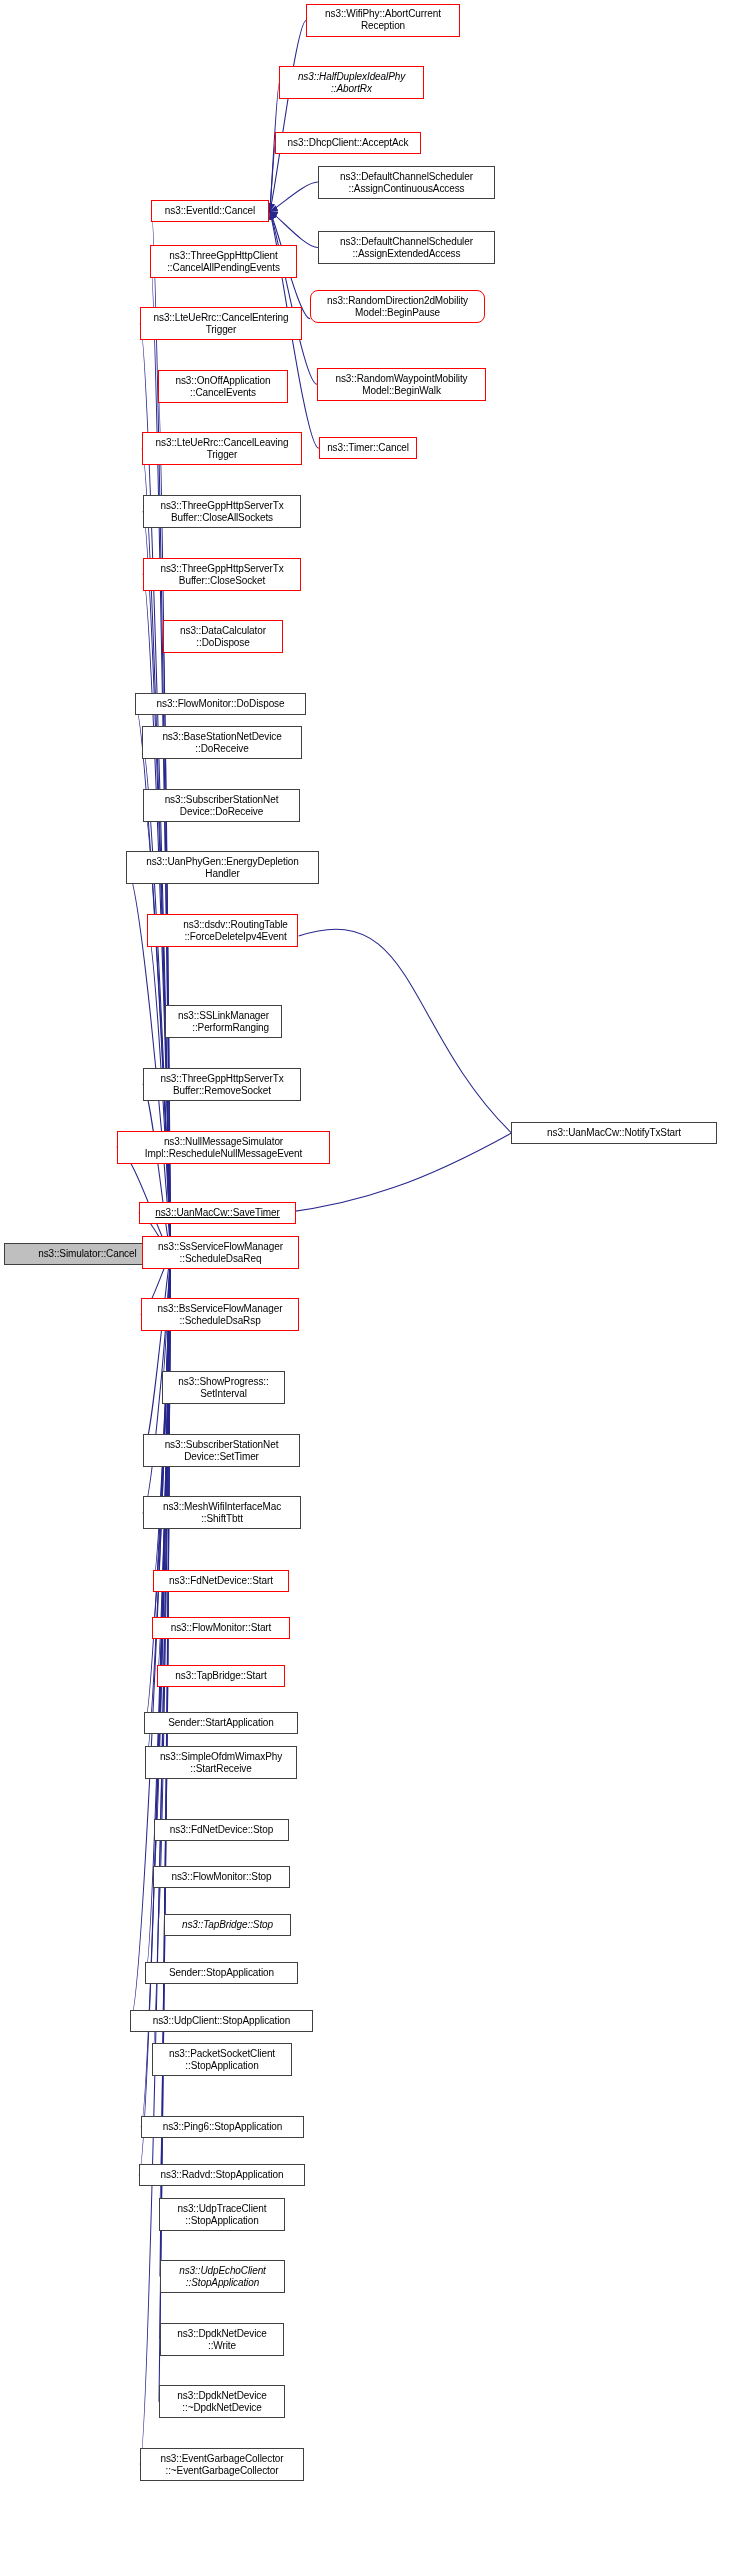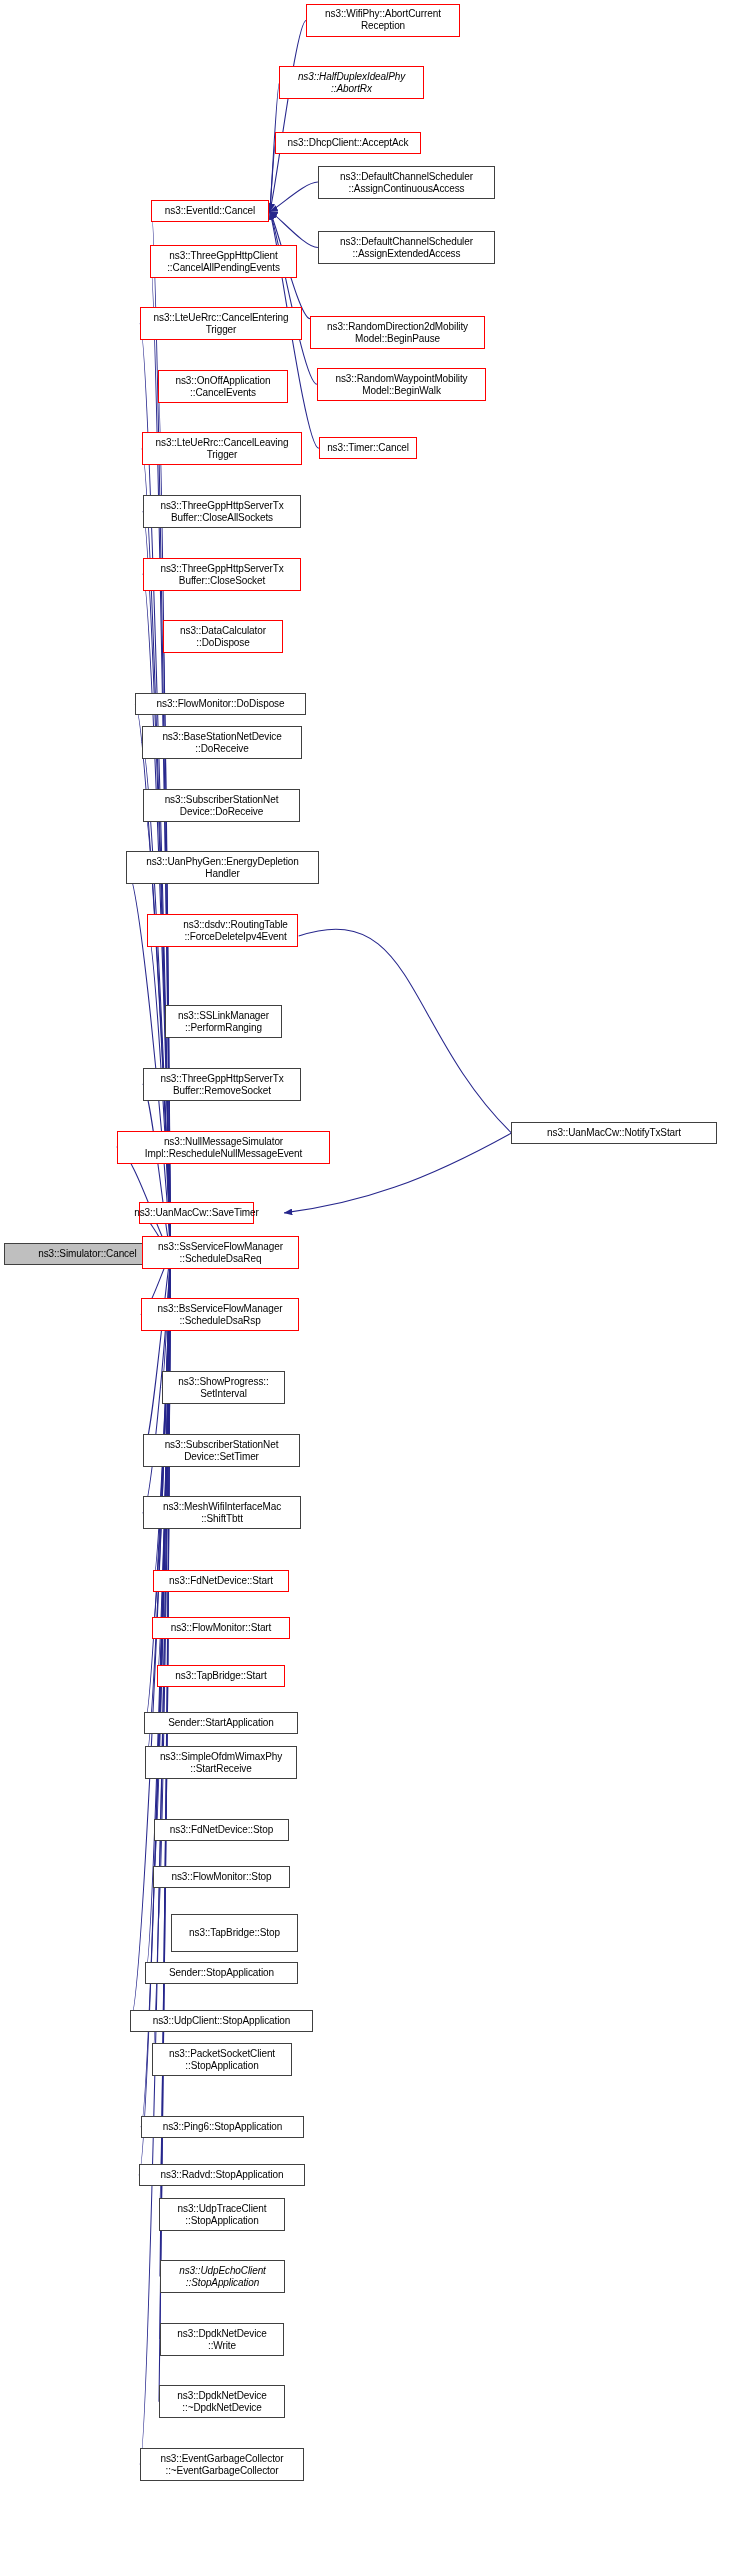--- a/index.html
+++ b/index.html
@@ -112,21 +112,21 @@
     <div class="node red" style="left: 151px; top: 200px; width: 118px; height: 22px;">ns3::EventId::Cancel</div>
     <div class="node red" style="left: 306px; top: 3.9px; width: 154px; height: 33px;">ns3::WifiPhy::AbortCurrent
 Reception</div>
     <div class="node red" style="left: 279px; top: 66px; width: 145px; height: 33px; font-style: italic;">ns3::HalfDuplexIdealPhy
 ::AbortRx</div>
     <div class="node red" style="left: 275px; top: 132px; width: 146px; height: 22px;">ns3::DhcpClient::AcceptAck</div>
     <div class="node" style="left: 318px; top: 166px; width: 177px; height: 33px;">ns3::DefaultChannelScheduler
 ::AssignContinuousAccess</div>
     <div class="node" style="left: 318px; top: 231px; width: 177px; height: 33px;">ns3::DefaultChannelScheduler
 ::AssignExtendedAccess</div>
-    <div class="node red" style="left: 310px; top: 316px; width: 175px; height: 33px;">ns3::RandomDirection2dMobility
+    <div class="node red" style="left: 310px; top: 290px; width: 175px; height: 33px; border-radius: 8px;">ns3::RandomDirection2dMobility
 Model::BeginPause</div>
     <div class="node red" style="left: 317px; top: 368px; width: 169px; height: 33px;">ns3::RandomWaypointMobility
 Model::BeginWalk</div>
     <div class="node red" style="left: 319px; top: 437px; width: 98px; height: 22px;">ns3::Timer::Cancel</div>
     <div class="node red" style="left: 150px; top: 245px; width: 147px; height: 33px;">ns3::ThreeGppHttpClient
 ::CancelAllPendingEvents</div>
     <div class="node red" style="left: 140px; top: 307px; width: 162px; height: 33px;">ns3::LteUeRrc::CancelEntering
 Trigger</div>
     <div class="node red" style="left: 158px; top: 370px; width: 130px; height: 33px;">ns3::OnOffApplication
 ::CancelEvents</div>
@@ -140,46 +140,46 @@
 ::DoDispose</div>
     <div class="node" style="left: 135px; top: 693px; width: 171px; height: 22px;">ns3::FlowMonitor::DoDispose</div>
     <div class="node" style="left: 142px; top: 726px; width: 160px; height: 33px;">ns3::BaseStationNetDevice
 ::DoReceive</div>
     <div class="node" style="left: 143px; top: 789px; width: 157px; height: 33px;">ns3::SubscriberStationNet
 Device::DoReceive</div>
     <div class="node" style="left: 126px; top: 851px; width: 193px; height: 33px;">ns3::UanPhyGen::EnergyDepletion
 Handler</div>
     <div class="node red" style="left: 147px; top: 914px; width: 151px; height: 33px; padding-left: 28px;">ns3::dsdv::RoutingTable
 ::ForceDeleteIpv4Event</div>
-    <div class="node" style="left: 165px; top: 1005px; width: 117px; height: 33px;">ns3::SSLinkManager
+    <div class="node" style="left: 165px; top: 1005px; width: 117px; height: 33px; text-align: right;">ns3::SSLinkManager
 ::PerformRanging</div>
     <div class="node" style="left: 143px; top: 1068px; width: 158px; height: 33px;">ns3::ThreeGppHttpServerTx
 Buffer::RemoveSocket</div>
     <div class="node red" style="left: 117px; top: 1131px; width: 213px; height: 33px;">ns3::NullMessageSimulator
 Impl::RescheduleNullMessageEvent</div>
-    <div class="node red" style="left: 139px; top: 1202px; width: 115px; height: 22px;">ns3::UanMacCw::SaveTimer</div>
+    <div class="node red" style="left: 139px; top: 1202px; width: 157px; height: 22px; text-decoration: underline;">ns3::UanMacCw::SaveTimer</div>
     <div class="node red" style="left: 142px; top: 1236px; width: 157px; height: 33px;">ns3::SsServiceFlowManager
 ::ScheduleDsaReq</div>
     <div class="node red" style="left: 141px; top: 1298px; width: 158px; height: 33px;">ns3::BsServiceFlowManager
 ::ScheduleDsaRsp</div>
     <div class="node" style="left: 162px; top: 1371px; width: 123px; height: 33px;">ns3::ShowProgress::
 SetInterval</div>
     <div class="node" style="left: 143px; top: 1434px; width: 157px; height: 33px;">ns3::SubscriberStationNet
 Device::SetTimer</div>
     <div class="node" style="left: 143px; top: 1496px; width: 158px; height: 33px;">ns3::MeshWifiInterfaceMac
 ::ShiftTbtt</div>
     <div class="node red" style="left: 153px; top: 1570px; width: 136px; height: 22px;">ns3::FdNetDevice::Start</div>
     <div class="node red" style="left: 152px; top: 1617px; width: 138px; height: 22px;">ns3::FlowMonitor::Start</div>
     <div class="node red" style="left: 157px; top: 1665px; width: 128px; height: 22px;">ns3::TapBridge::Start</div>
     <div class="node" style="left: 144px; top: 1712px; width: 154px; height: 22px;">Sender::StartApplication</div>
     <div class="node" style="left: 145px; top: 1746px; width: 152px; height: 33px;">ns3::SimpleOfdmWimaxPhy
 ::StartReceive</div>
     <div class="node" style="left: 154px; top: 1819px; width: 135px; height: 22px;">ns3::FdNetDevice::Stop</div>
     <div class="node" style="left: 153px; top: 1866px; width: 137px; height: 22px;">ns3::FlowMonitor::Stop</div>
-    <div class="node" style="left: 171px; top: 1914px; width: 127px; height: 38px;">ns3::TapBridge::Stop</div>
+    <div class="node" style="left: 164px; top: 1914px; width: 127px; height: 22px; font-style: italic;">ns3::TapBridge::Stop</div>
     <div class="node" style="left: 145px; top: 1962px; width: 153px; height: 22px;">Sender::StopApplication</div>
     <div class="node" style="left: 130px; top: 2010px; width: 183px; height: 22px;">ns3::UdpClient::StopApplication</div>
     <div class="node" style="left: 152px; top: 2043px; width: 140px; height: 33px;">ns3::PacketSocketClient
 ::StopApplication</div>
     <div class="node" style="left: 141px; top: 2116px; width: 163px; height: 22px;">ns3::Ping6::StopApplication</div>
     <div class="node" style="left: 139px; top: 2164px; width: 166px; height: 22px;">ns3::Radvd::StopApplication</div>
     <div class="node" style="left: 159px; top: 2198px; width: 126px; height: 33px;">ns3::UdpTraceClient
 ::StopApplication</div>
     <div class="node" style="left: 160px; top: 2260px; width: 125px; height: 33px; font-style: italic;">ns3::UdpEchoClient
 ::StopApplication</div>

